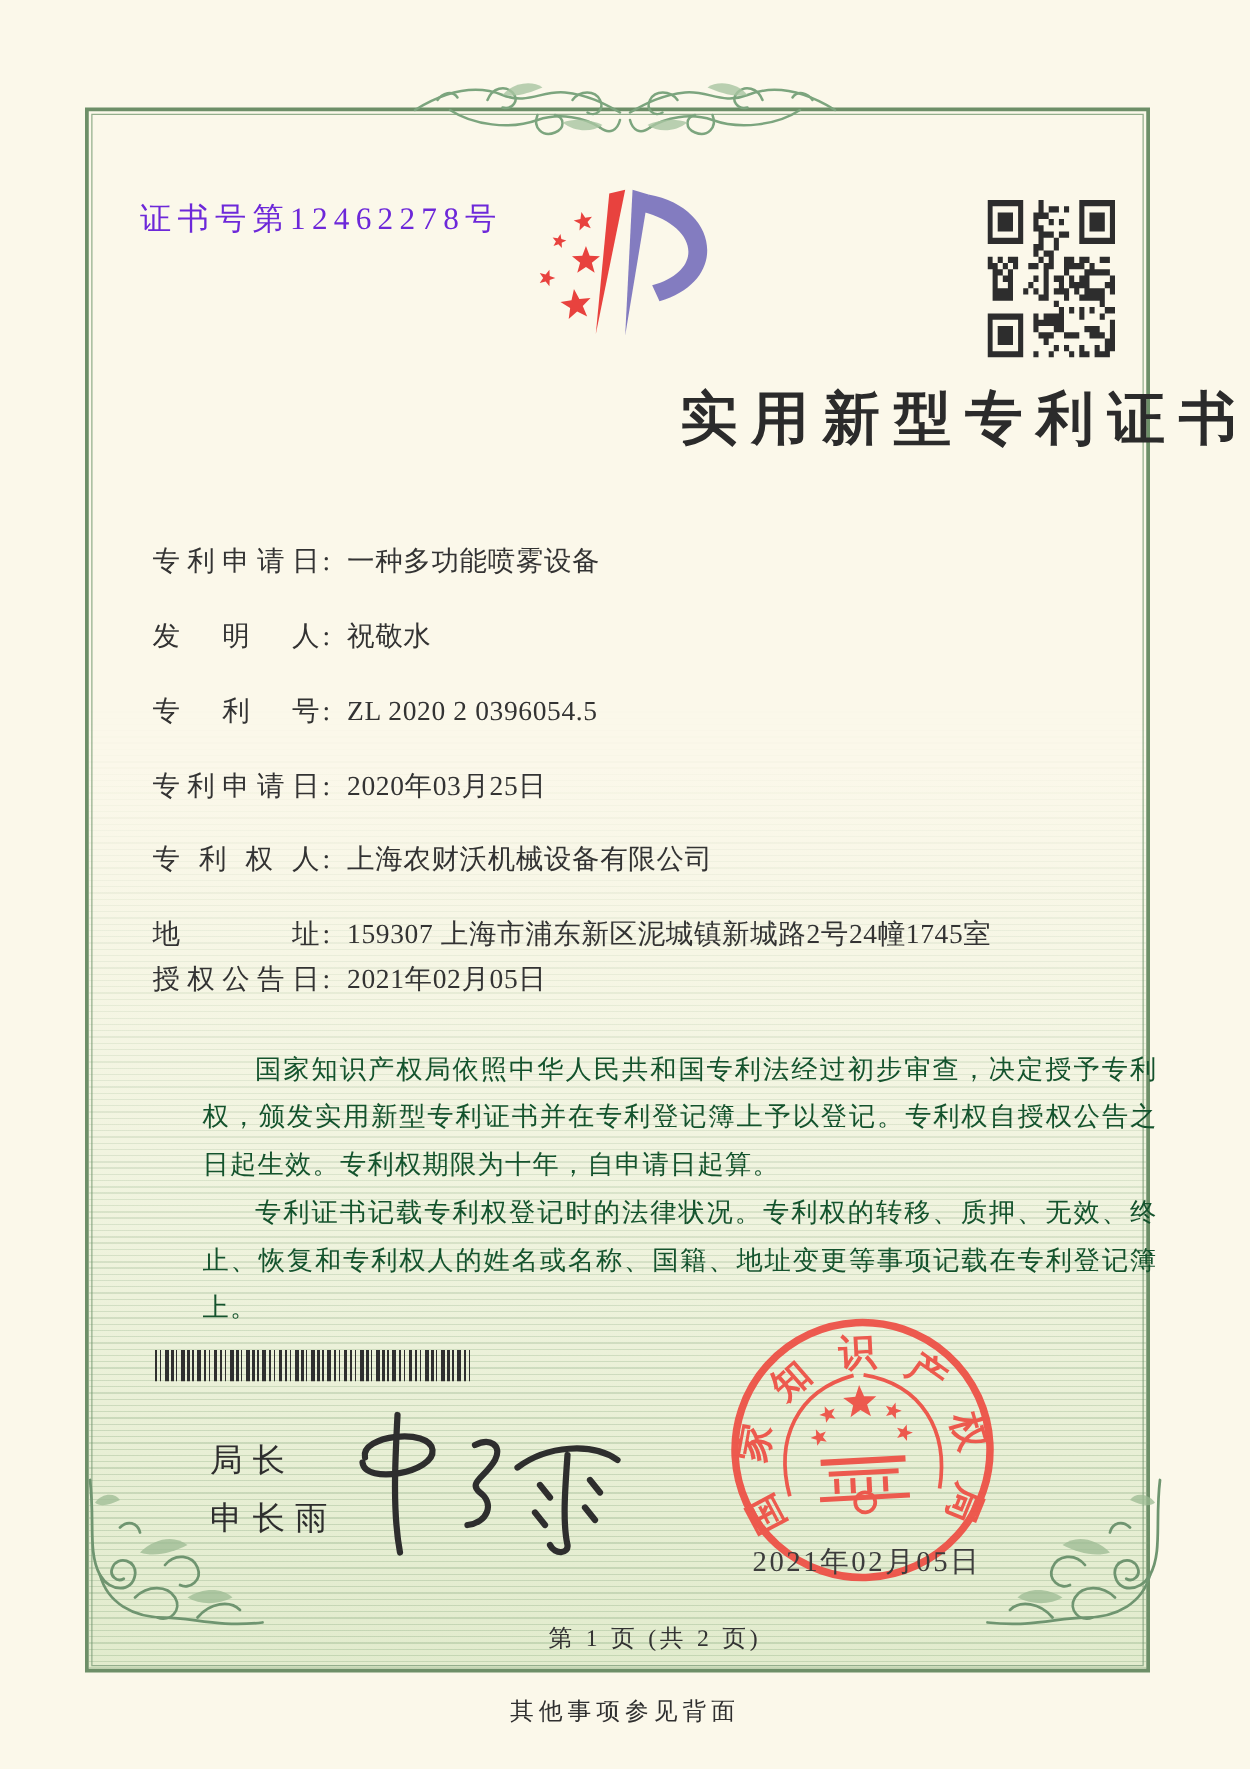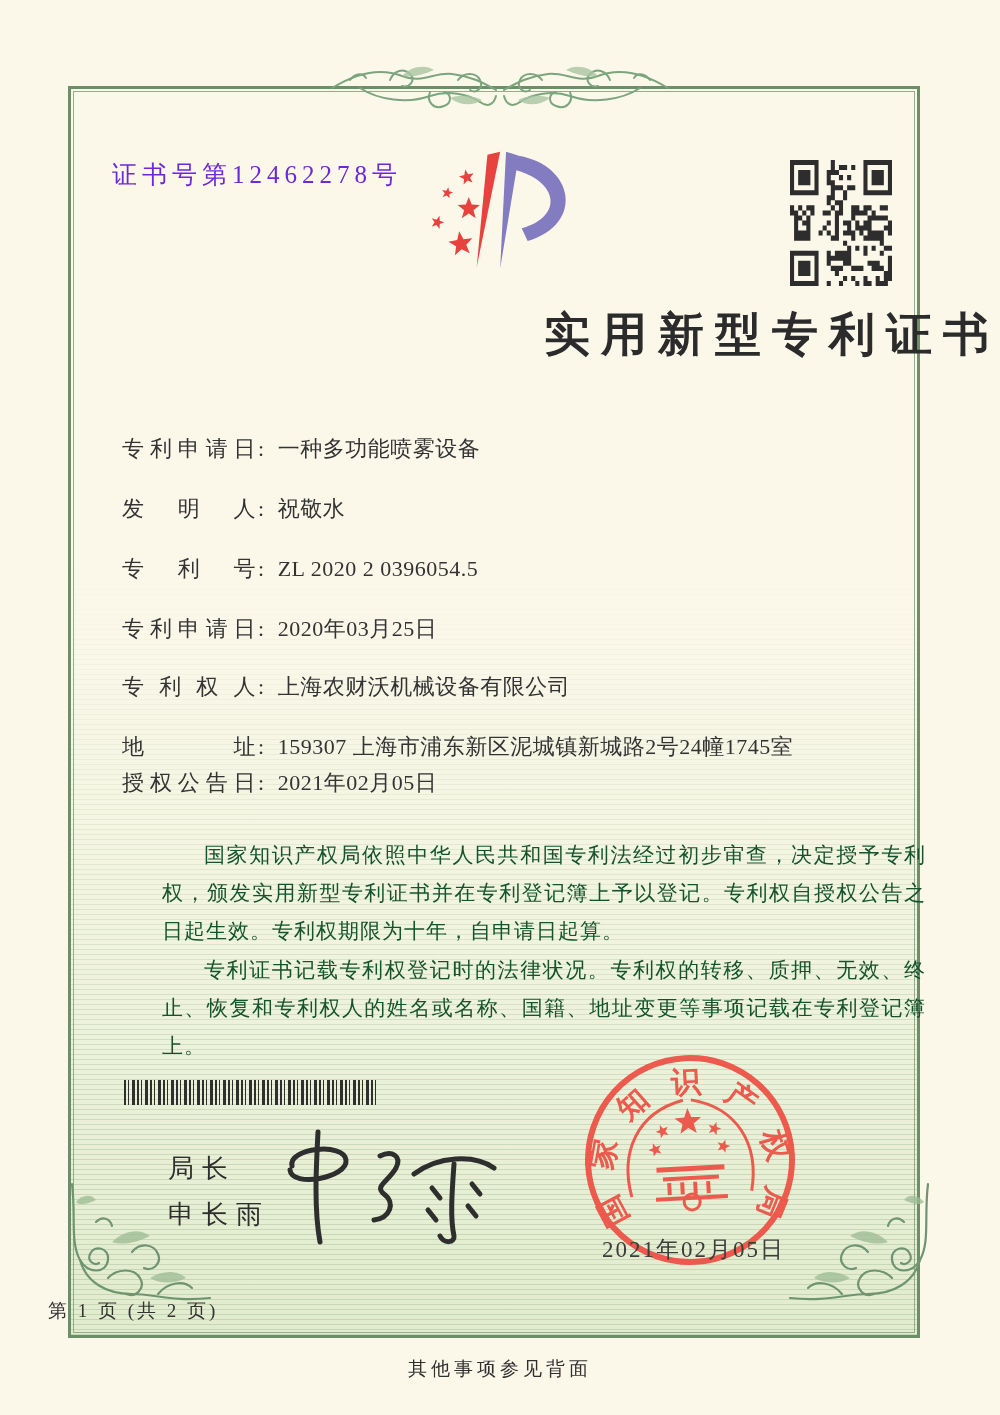--- a/index.html
+++ b/index.html
@@ -72,21 +72,21 @@
   .sig{left:262px;top:1124px;}
   .seal{left:578px;top:1048px;opacity:.9;transform:rotate(-3deg);}
   .seal-char{
     fill:#ee4a40;font-size:30px;font-weight:bold;text-anchor:middle;
     font-family:"Liberation Serif","DejaVu Serif",serif;
   }
   .seal-date{
     left:602px;top:1234px;font-size:23px;letter-spacing:2px;color:#3c3c3c;z-index:1;
   }
   .page-num{
-    left:0;right:0;top:1298px;font-size:19px;
+    left:0;right:0;top:1298px;text-align:center;font-size:19px;
     letter-spacing:3px;color:#333;padding-left:48px;
   }
   .footer-note{
     left:0;right:0;top:1356px;text-align:center;font-size:19px;
     letter-spacing:4px;color:#2f2f2f;
   }
   .corner-right{transform:scaleX(-1);}
 </style>
 </head>
 <body>

